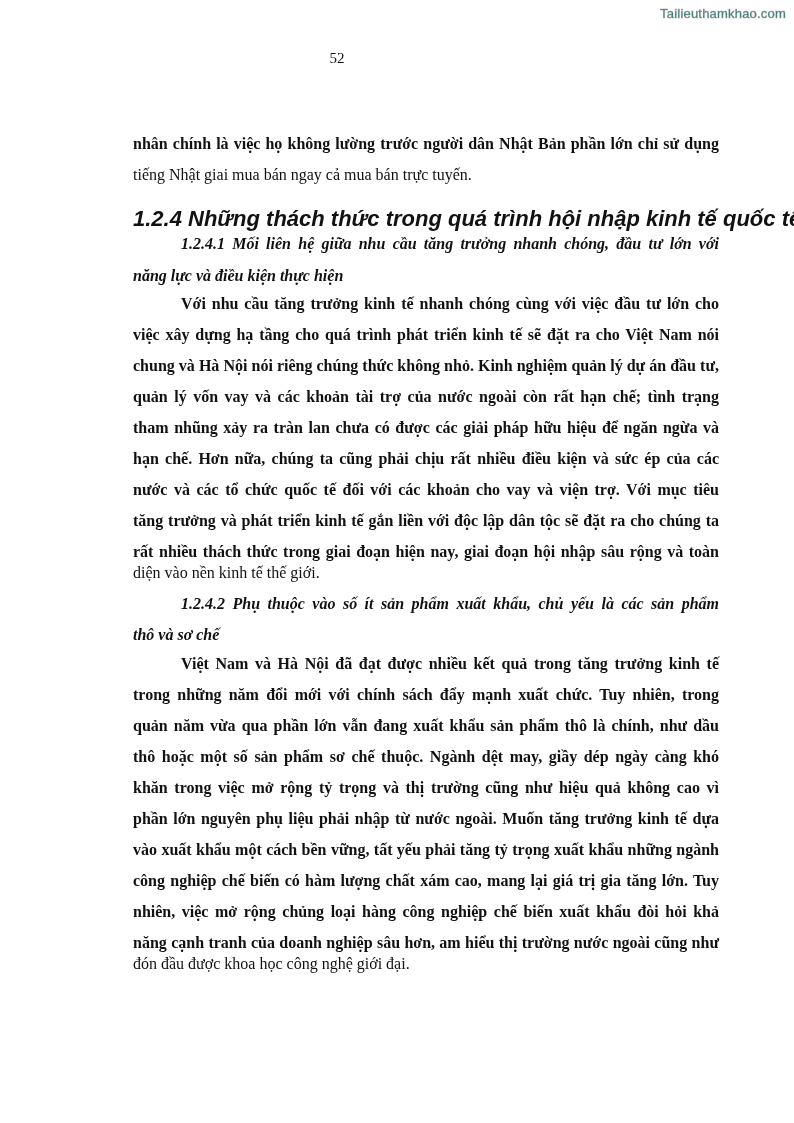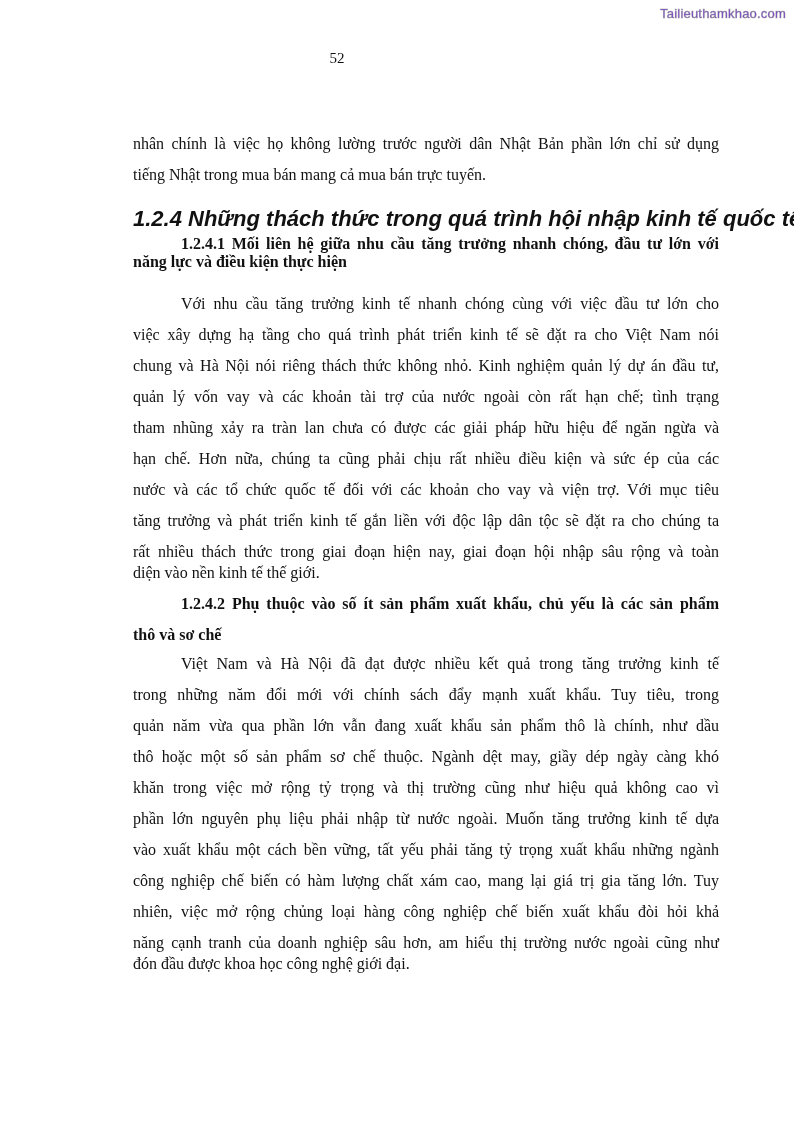--- a/index.html
+++ b/index.html
@@ -1,72 +1,72 @@
 <!DOCTYPE html>
 <html><head>
 <meta charset="utf-8">
 <style>
   html, body { margin: 0; padding: 0; background: #ffffff; }
   body { width: 794px; height: 1123px; position: relative; overflow: hidden; }
   .watermark {
     position: absolute; top: 6px; right: 8px;
     font-family: "Liberation Sans", sans-serif; font-size: 13px;
-    color: #6d28d9; -webkit-text-stroke: 0.5px #9a9a9a; letter-spacing: 0.2px;
+    color: #0f766e; -webkit-text-stroke: 0.5px #9a9a9a; letter-spacing: 0.2px;
   }
   .page-number {
     position: absolute; top: 50px; left: 0; width: 674px; text-align: center;
     font-family: "Liberation Serif", serif; font-size: 15px; color: #111;
   }
   .line {
     position: absolute; left: 133px; width: 586px;
     font-family: "Liberation Serif", serif; font-size: 16px; color: #111;
     white-space: nowrap; line-height: 20px;
   }
-  .justify { text-align: justify; text-align-last: justify; white-space: normal; }
+  .justify { text-align: justify; text-align-last: justify; white-space: normal; font-weight: bold; }
   .indent { left: 181px; width: 538px; }
   .h2 {
     font-family: "Liberation Sans", sans-serif; font-weight: bold; font-size: 22px; font-style: italic;
   }
-  .h3 { font-weight: bold; }
+  .h3 { font-weight: bold; font-style: italic; }
 </style>
 </head>
 <body>
 
 <div class="watermark">Tailieuthamkhao.com</div>
 <div class="page-number">52</div>
 
 <div>
   <div class="line justify" style="top:134px">nhân chính là việc họ không lường trước người dân Nhật Bản phần lớn chỉ sử dụng</div>
-  <div class="line" style="top:165px">tiếng Nhật trong mua bán mang cả mua bán trực tuyến.</div>
+  <div class="line" style="top:165px">tiếng Nhật giai mua bán ngay cả mua bán trực tuyến.</div>
 </div>
 
 <div class="line h2" style="top:209px">1.2.4 Những thách thức trong quá trình hội nhập kinh tế quốc tế</div>
 
 <div>
   <div class="line h3 justify indent" style="top:234px">1.2.4.1 Mối liên hệ giữa nhu cầu tăng trưởng nhanh chóng, đầu tư lớn với</div>
-  <div class="line h3" style="top:252px">năng lực và điều kiện thực hiện</div>
+  <div class="line h3" style="top:266px">năng lực và điều kiện thực hiện</div>
 
   <div class="line justify indent" style="top:294px">Với nhu cầu tăng trưởng kinh tế nhanh chóng cùng với việc đầu tư lớn cho</div>
   <div class="line justify" style="top:325px">việc xây dựng hạ tầng cho quá trình phát triển kinh tế sẽ đặt ra cho Việt Nam nói</div>
-  <div class="line justify" style="top:356px">chung và Hà Nội nói riêng thách thức không nhỏ. Kinh nghiệm quản lý dự án đầu tư,</div>
+  <div class="line justify" style="top:356px">chung và Hà Nội nói riêng chúng thức không nhỏ. Kinh nghiệm quản lý dự án đầu tư,</div>
   <div class="line justify" style="top:387px">quản lý vốn vay và các khoản tài trợ của nước ngoài còn rất hạn chế; tình trạng</div>
   <div class="line justify" style="top:418px">tham nhũng xảy ra tràn lan chưa có được các giải pháp hữu hiệu để ngăn ngừa và</div>
   <div class="line justify" style="top:449px">hạn chế. Hơn nữa, chúng ta cũng phải chịu rất nhiều điều kiện và sức ép của các</div>
   <div class="line justify" style="top:480px">nước và các tổ chức quốc tế đối với các khoản cho vay và viện trợ. Với mục tiêu</div>
   <div class="line justify" style="top:511px">tăng trưởng và phát triển kinh tế gắn liền với độc lập dân tộc sẽ đặt ra cho chúng ta</div>
   <div class="line justify" style="top:542px">rất nhiều thách thức trong giai đoạn hiện nay, giai đoạn hội nhập sâu rộng và toàn</div>
   <div class="line" style="top:563px">diện vào nền kinh tế thế giới.</div>
 </div>
 
 <div>
   <div class="line h3 justify indent" style="top:594px">1.2.4.2 Phụ thuộc vào số ít sản phẩm xuất khẩu, chủ yếu là các sản phẩm</div>
   <div class="line h3" style="top:625px">thô và sơ chế</div>
 
   <div class="line justify indent" style="top:654px">Việt Nam và Hà Nội đã đạt được nhiều kết quả trong tăng trưởng kinh tế</div>
-  <div class="line justify" style="top:685px">trong những năm đổi mới với chính sách đẩy mạnh xuất khẩu. Tuy tiêu, trong</div>
+  <div class="line justify" style="top:685px">trong những năm đổi mới với chính sách đẩy mạnh xuất chức. Tuy nhiên, trong</div>
   <div class="line justify" style="top:716px">quản năm vừa qua phần lớn vẫn đang xuất khẩu sản phẩm thô là chính, như dầu</div>
   <div class="line justify" style="top:747px">thô hoặc một số sản phẩm sơ chế thuộc. Ngành dệt may, giầy dép ngày càng khó</div>
   <div class="line justify" style="top:778px">khăn trong việc mở rộng tỷ trọng và thị trường cũng như hiệu quả không cao vì</div>
   <div class="line justify" style="top:809px">phần lớn nguyên phụ liệu phải nhập từ nước ngoài. Muốn tăng trưởng kinh tế dựa</div>
   <div class="line justify" style="top:840px">vào xuất khẩu một cách bền vững, tất yếu phải tăng tỷ trọng xuất khẩu những ngành</div>
   <div class="line justify" style="top:871px">công nghiệp chế biến có hàm lượng chất xám cao, mang lại giá trị gia tăng lớn. Tuy</div>
   <div class="line justify" style="top:902px">nhiên, việc mở rộng chủng loại hàng công nghiệp chế biến xuất khẩu đòi hỏi khả</div>
   <div class="line justify" style="top:933px">năng cạnh tranh của doanh nghiệp sâu hơn, am hiểu thị trường nước ngoài cũng như</div>
   <div class="line" style="top:954px">đón đầu được khoa học công nghệ giới đại.</div>
 </div>

